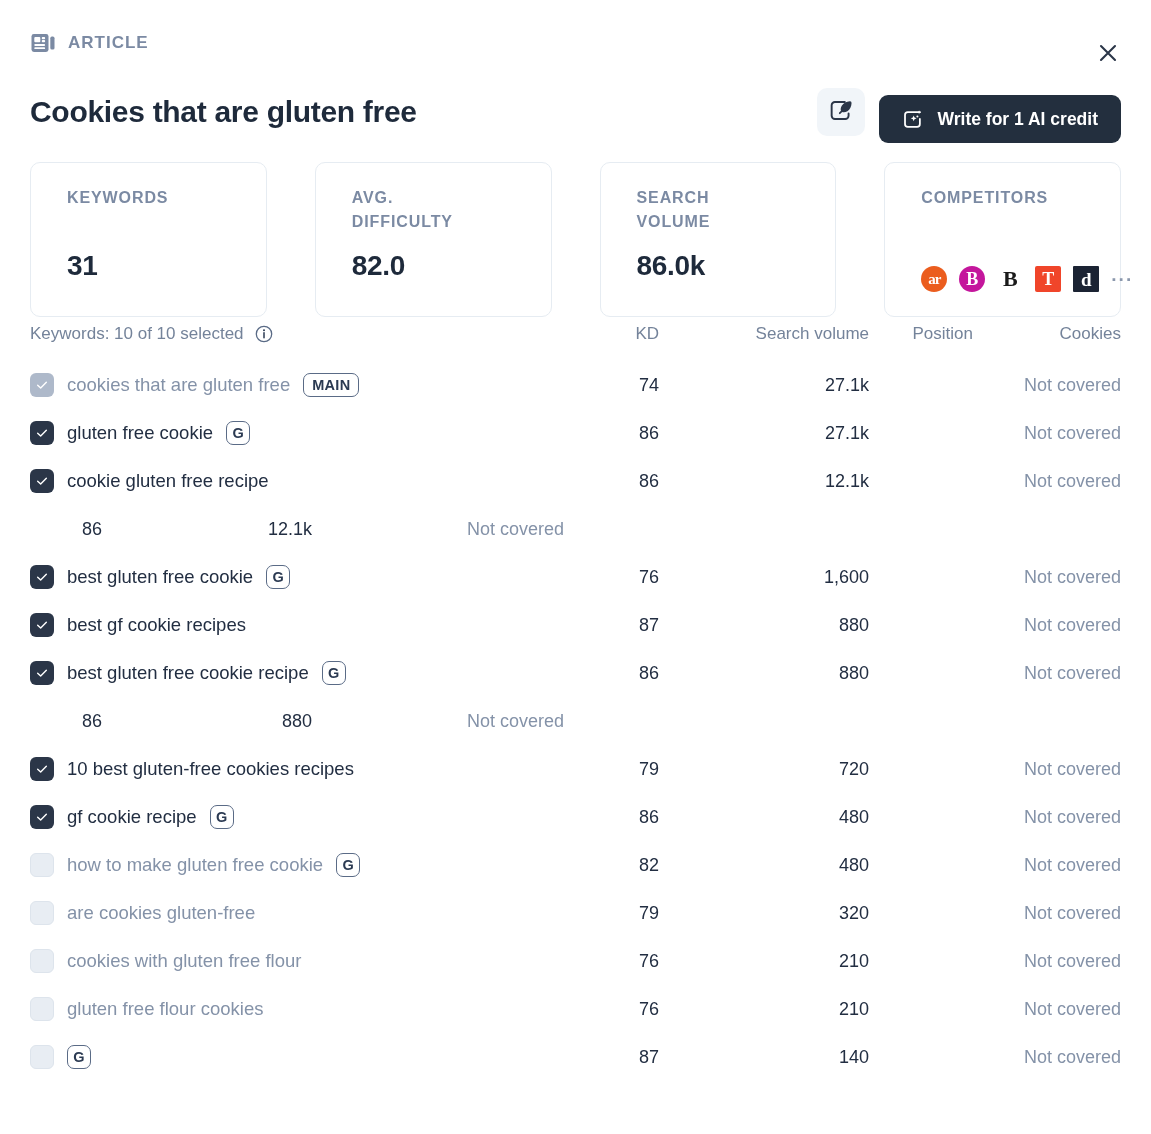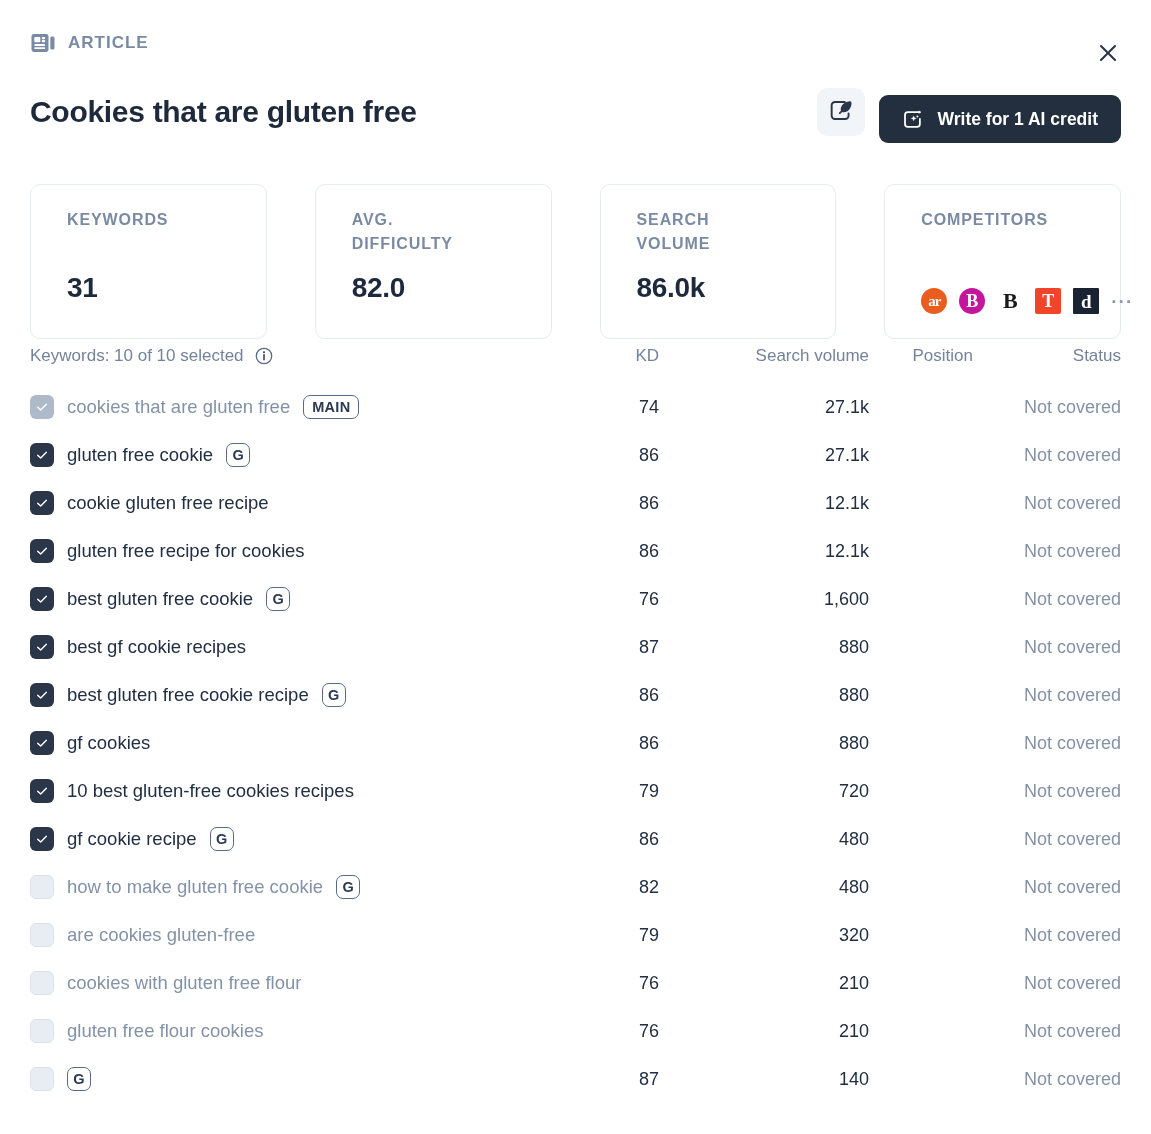--- a/index.html
+++ b/index.html
@@ -83,21 +83,21 @@
     cursor: pointer;
     white-space: nowrap;
     margin-top: 14px;
   }
   .primary-btn svg { display:block; flex: 0 0 auto; }
 
   
   .stats {
     display: flex;
     gap: 48px;
-    margin-top: 44px;
+    margin-top: 22px;
   }
   .stat-card {
     flex: 1 1 0;
     min-width: 0;
     height: 155px;
     border: 1px solid #e6ecf2;
     border-radius: 10px;
     background: #fff;
     padding: 23px 0 0 36px;
     position: relative;
@@ -324,21 +324,21 @@
         <svg viewBox="0 0 18 18" width="18" height="18" aria-hidden="true">
           <circle cx="9" cy="9" r="7.7" fill="none" stroke="#5a6b86" stroke-width="1.3"></circle>
           <circle cx="9" cy="5.3" r="1.0" fill="#2b3a52"></circle>
           <path d="M9 7.8 V12.7" stroke="#2b3a52" stroke-width="1.5" stroke-linecap="round"></path>
         </svg>
       </span>
     </div>
     <div class="col-kd">KD</div>
     <div class="col-volume">Search volume</div>
     <div class="col-position">Position</div>
-    <div class="col-status">Status</div>
+    <div class="col-status">Cookies</div>
   </div>
 
   <div class="kw-list" id="kw-list">
       <div class="kw-row dim">
         <div class="kw-main">
           <span class="cb disabled">
             <svg viewBox="0 0 24 24" width="16" height="16" aria-hidden="true">
               <path d="M5.5 12.4 L10 16.6 L18.5 7.8" fill="none" stroke="#ffffff" stroke-width="2.1" stroke-linecap="round" stroke-linejoin="round"></path>
             </svg>
           </span>
@@ -373,28 +373,20 @@
             </svg>
           </span>
           <span class="kw-text">cookie gluten free recipe</span>
         </div>
         <div class="col-kd">86</div>
         <div class="col-volume">12.1k</div>
         <div class="col-position"></div>
         <div class="col-status">Not covered</div>
       </div>
       <div class="kw-row">
-        <div class="kw-main">
-          <span class="cb checked">
-            <svg viewBox="0 0 24 24" width="16" height="16" aria-hidden="true">
-              <path d="M5.5 12.4 L10 16.6 L18.5 7.8" fill="none" stroke="#ffffff" stroke-width="2.1" stroke-linecap="round" stroke-linejoin="round"></path>
-            </svg>
-          </span>
-          <span class="kw-text">gluten free recipe for cookies</span>
-        </div>
         <div class="col-kd">86</div>
         <div class="col-volume">12.1k</div>
         <div class="col-position"></div>
         <div class="col-status">Not covered</div>
       </div>
       <div class="kw-row">
         <div class="kw-main">
           <span class="cb checked">
             <svg viewBox="0 0 24 24" width="16" height="16" aria-hidden="true">
               <path d="M5.5 12.4 L10 16.6 L18.5 7.8" fill="none" stroke="#ffffff" stroke-width="2.1" stroke-linecap="round" stroke-linejoin="round"></path>
@@ -431,28 +423,20 @@
           </span>
           <span class="kw-text">best gluten free cookie recipe</span>
           <span class="badge badge-g">G</span>
         </div>
         <div class="col-kd">86</div>
         <div class="col-volume">880</div>
         <div class="col-position"></div>
         <div class="col-status">Not covered</div>
       </div>
       <div class="kw-row">
-        <div class="kw-main">
-          <span class="cb checked">
-            <svg viewBox="0 0 24 24" width="16" height="16" aria-hidden="true">
-              <path d="M5.5 12.4 L10 16.6 L18.5 7.8" fill="none" stroke="#ffffff" stroke-width="2.1" stroke-linecap="round" stroke-linejoin="round"></path>
-            </svg>
-          </span>
-          <span class="kw-text">gf cookies</span>
-        </div>
         <div class="col-kd">86</div>
         <div class="col-volume">880</div>
         <div class="col-position"></div>
         <div class="col-status">Not covered</div>
       </div>
       <div class="kw-row">
         <div class="kw-main">
           <span class="cb checked">
             <svg viewBox="0 0 24 24" width="16" height="16" aria-hidden="true">
               <path d="M5.5 12.4 L10 16.6 L18.5 7.8" fill="none" stroke="#ffffff" stroke-width="2.1" stroke-linecap="round" stroke-linejoin="round"></path>

